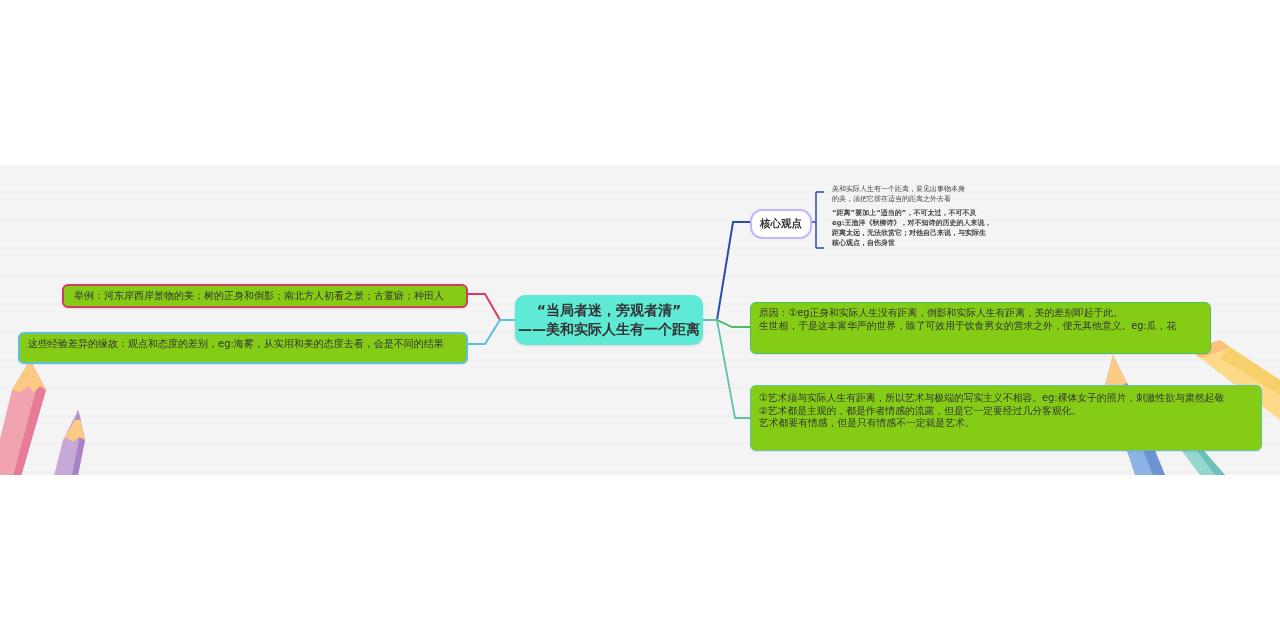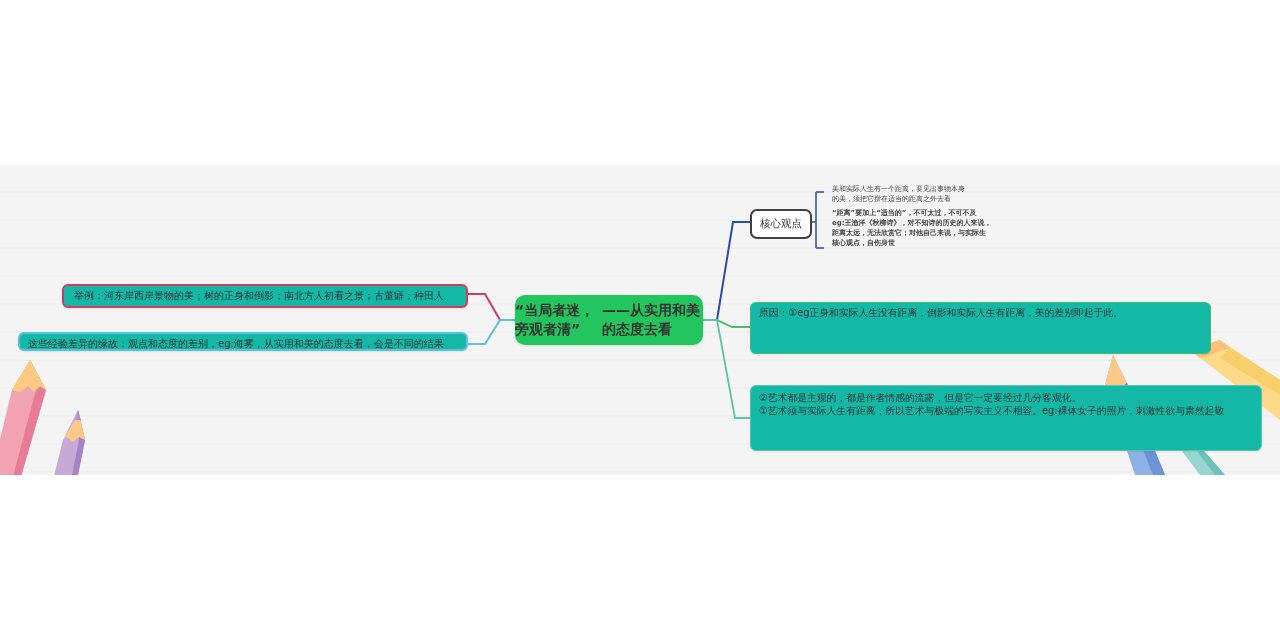--- a/index.html
+++ b/index.html
@@ -10,38 +10,38 @@
     }
     .canvas {
       position:absolute; left:0; top:165px; width:1280px; height:310px;
       background:
         repeating-linear-gradient(180deg, rgba(0,0,0,0) 0px, rgba(0,0,0,0) 26px, rgba(220,220,220,0.35) 27px, rgba(0,0,0,0) 28px),
         #f4f4f4;
       overflow:hidden;
     }
     svg.links { position:absolute; left:0; top:0; width:1280px; height:640px; pointer-events:none; }
     .node {
-      position:absolute; box-sizing:border-box; background:#14b8a6;
+      position:absolute; box-sizing:border-box; background:#84cc16;
       color:#333; font-size:10px; line-height:12.5px;
       border-radius:6px; white-space:nowrap;
       box-shadow:0 1px 2px rgba(0,0,0,0.08);
     }
     .central {
       position:absolute; left:515px; top:295px; width:188px; height:50px;
-      background:#22c55e; border-radius:10px;
-      display:flex; flex-direction:row; align-items:center; justify-content:center;
+      background:#5eead4; border-radius:10px;
+      display:flex; flex-direction:column; align-items:center; justify-content:center;
       font-weight:bold; font-size:14px; line-height:19px; color:#333;
       box-shadow:0 1px 3px rgba(0,0,0,0.12);
     }
     .left-red { left:62px; top:284px; width:406px; height:24px; border:2px solid #d63a5c; padding:4px 10px; }
-    .left-blue { left:18px; top:332px; width:450px; height:19px; border:2px solid #5bc1dc; padding:4px 8px; }
+    .left-blue { left:18px; top:332px; width:450px; height:32px; border:2px solid #5bc1dc; padding:4px 8px; }
     .core {
       position:absolute; left:750px; top:209px; width:58px; height:26px;
-      border:2px solid #404040; border-radius:7px; background:#fff;
-      font-size:10.5px; color:#333; display:flex; align-items:center; justify-content:center;
+      border:2px solid #c4b5fd; border-radius:12px; background:#fff;
+      font-size:10.5px; color:#333; display:flex; align-items:center; justify-content:center;font-weight:bold;
     }
     .core-sub {
       position:absolute; font-size:7px; line-height:10px; color:#444; white-space:nowrap;
     }
     .green-box { left:750px; top:302px; width:461px; height:52px; border:1.5px solid #4cbd63; padding:4px 8px; font-size:9.8px; line-height:12.5px; }
     .teal-box { left:750px; top:385px; width:512px; height:66px; border:1.5px solid #5ec3ad; padding:6px 8px; font-size:9.8px; line-height:12.5px; }
     .pencil { position:absolute; }
   </style>
 </head>
 <body>
@@ -87,21 +87,21 @@
 
   <path d="M808,222 L816,222 M816,192 L816,248 M816,192 L824,192 M816,248 L824,248" fill="none" stroke="#2a4ea8" stroke-width="1.5"></path>
 
   <path d="M703,320 L717,320 L732,327 L750,327" fill="none" stroke="#4cbd63" stroke-width="1.8"></path>
 
   <path d="M703,320 L717,320 L735,418 L750,418" fill="none" stroke="#5ec3ad" stroke-width="1.8"></path>
 </svg>
 
 <div class="central">
   <span>“当局者迷，旁观者清”</span>
-  <span>——从实用和美的态度去看</span>
+  <span>——美和实际人生有一个距离</span>
 </div>
 
 <div class="node left-red">
   <span>举例：河东岸西岸景物的美；树的正身和倒影；南北方人初看之景；古董癖；种田人</span>
 </div>
 <div class="node left-blue">
   <span>这些经验差异的缘故：观点和态度的差别，eg:海雾，从实用和美的态度去看，会是不同的结果</span>
 </div>
 
 <div class="core">
@@ -113,18 +113,20 @@
 </div>
 <div class="core-sub" style="left:832px; top:208px;font-weight:bold;">
   <div>“距离”要加上“适当的”，不可太过，不可不及</div>
   <div>eg:王渔洋《秋柳诗》，对不知诗的历史的人来说，</div>
   <div>距离太远，无法欣赏它；对他自己来说，与实际生</div>
   <div>核心观点，自伤身世</div>
 </div>
 
 <div class="node green-box">
   <div>原因：①eg正身和实际人生没有距离，倒影和实际人生有距离，美的差别即起于此。</div>
+  <div>生世相，于是这丰富华严的世界，除了可效用于饮食男女的营求之外，便无其他意义。eg:瓜，花</div>
 </div>
 
 <div class="node teal-box">
+  <div>①艺术须与实际人生有距离，所以艺术与极端的写实主义不相容。eg:裸体女子的照片，刺激性欲与肃然起敬</div>
   <div>②艺术都是主观的，都是作者情感的流露，但是它一定要经过几分客观化。</div>
-  <div>①艺术须与实际人生有距离，所以艺术与极端的写实主义不相容。eg:裸体女子的照片，刺激性欲与肃然起敬</div>
+  <div>艺术都要有情感，但是只有情感不一定就是艺术。</div>
 </div>
 
 </body></html>

